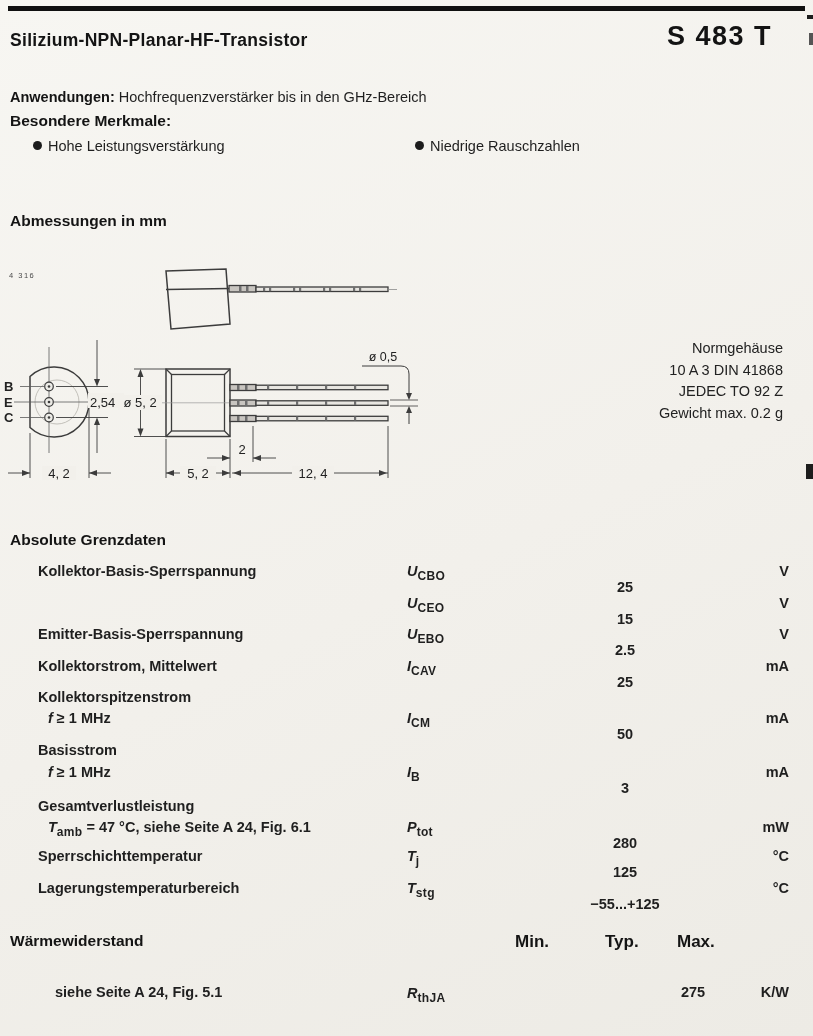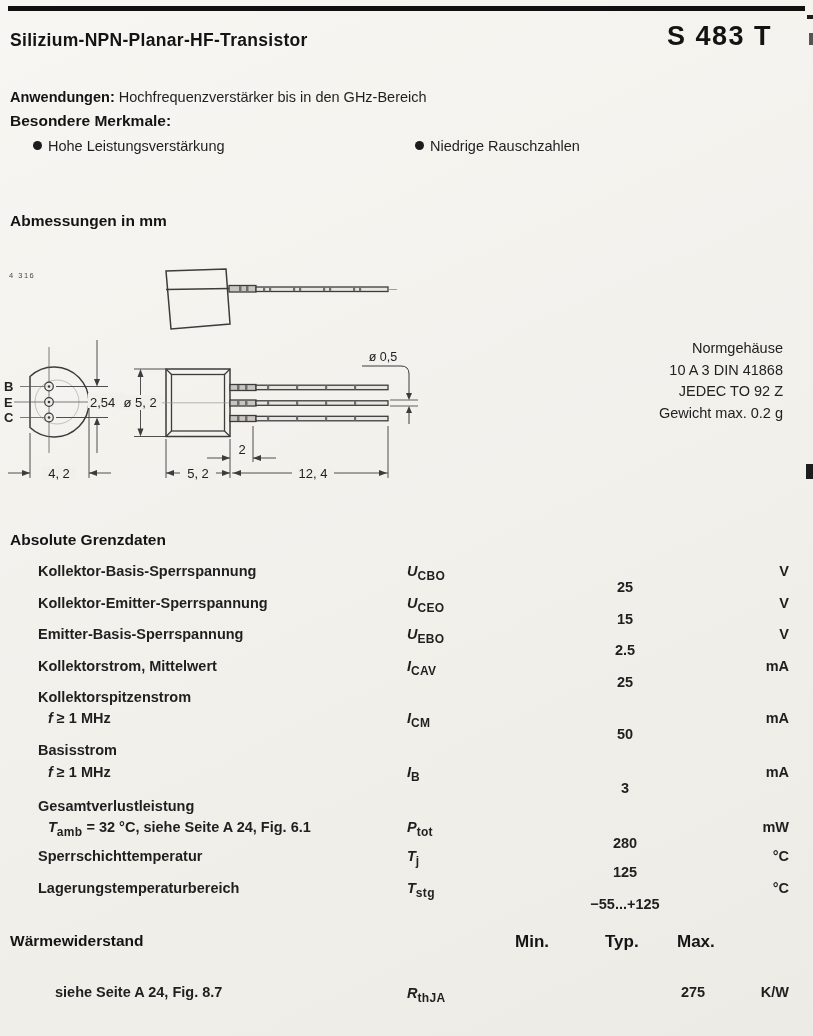--- a/index.html
+++ b/index.html
@@ -212,21 +212,20 @@
 
   <div id="limits-heading" class="abs fs-head b">Absolute Grenzdaten</div>
 
   <div class="t-row" style="top:563px">
     <span class="cl">Kollektor-Basis-Sperrspannung</span>
     <span class="cs"><span class="it">U</span><span class="sb">CBO</span></span>
     <span class="cv">25</span>
     <span class="cu">V</span>
   </div>
   <div class="t-row" style="top:595px">
-    <span class="cl">Kollektor-Emitter-Sperrspannung</span>
     <span class="cs"><span class="it">U</span><span class="sb">CEO</span></span>
     <span class="cv">15</span>
     <span class="cu">V</span>
   </div>
   <div class="t-row" style="top:626px">
     <span class="cl">Emitter-Basis-Sperrspannung</span>
     <span class="cs"><span class="it">U</span><span class="sb">EBO</span></span>
     <span class="cv">2.5</span>
     <span class="cu">V</span>
   </div>
@@ -251,21 +250,21 @@
   <div class="t-row" style="top:764px">
     <span class="cond"><span class="it">f</span><span class="sb"></span><span> ≥ 1 MHz</span></span>
     <span class="cs"><span class="it">I</span><span class="sb">B</span></span>
     <span class="cv">3</span>
     <span class="cu">mA</span>
   </div>
   <div class="t-row" style="top:798px">
     <span class="cl">Gesamtverlustleistung</span>
   </div>
   <div class="t-row" style="top:819px">
-    <span class="cond"><span class="it">T</span><span class="sb">amb</span><span> = 32 °C, siehe Seite A 24, Fig. 6.1</span></span>
+    <span class="cond"><span class="it">T</span><span class="sb">amb</span><span> = 47 °C, siehe Seite A 24, Fig. 6.1</span></span>
     <span class="cs"><span class="it">P</span><span class="sb">tot</span></span>
     <span class="cv">280</span>
     <span class="cu">mW</span>
   </div>
   <div class="t-row" style="top:848px">
     <span class="cl">Sperrschichttemperatur</span>
     <span class="cs"><span class="it">T</span><span class="sb">j</span></span>
     <span class="cv">125</span>
     <span class="cu">°C</span>
   </div>
@@ -275,21 +274,21 @@
     <span class="cv">−55...+125</span>
     <span class="cu">°C</span>
   </div>
 
   <div id="thermal-heading" class="abs fs-head b">Wärmewiderstand</div>
   <span class="colhead" style="left:515px;top:932px">Min.</span>
   <span class="colhead" style="left:605px;top:932px">Typ.</span>
   <span class="colhead" style="left:677px;top:932px">Max.</span>
 
   <div class="t-row" style="top:984px">
-    <span class="cond" style="left:55px">siehe Seite A 24, Fig. 8.7</span>
+    <span class="cond" style="left:55px">siehe Seite A 24, Fig. 5.1</span>
     <span class="cs" style="top:1px"><span class="it">R</span><span class="sb">thJA</span></span>
     <span class="abs" style="left:663px;width:60px;text-align:center">275</span>
     <span class="cu">K/W</span>
   </div>
 
   <div class="edge-mark" style="top:15px;width:6px;height:4px"></div>
   <div class="edge-mark" style="top:33px;width:4px;height:12px;background:#555"></div>
   <div class="edge-mark" style="top:464px;width:7px;height:15px"></div>
 
 </div>

